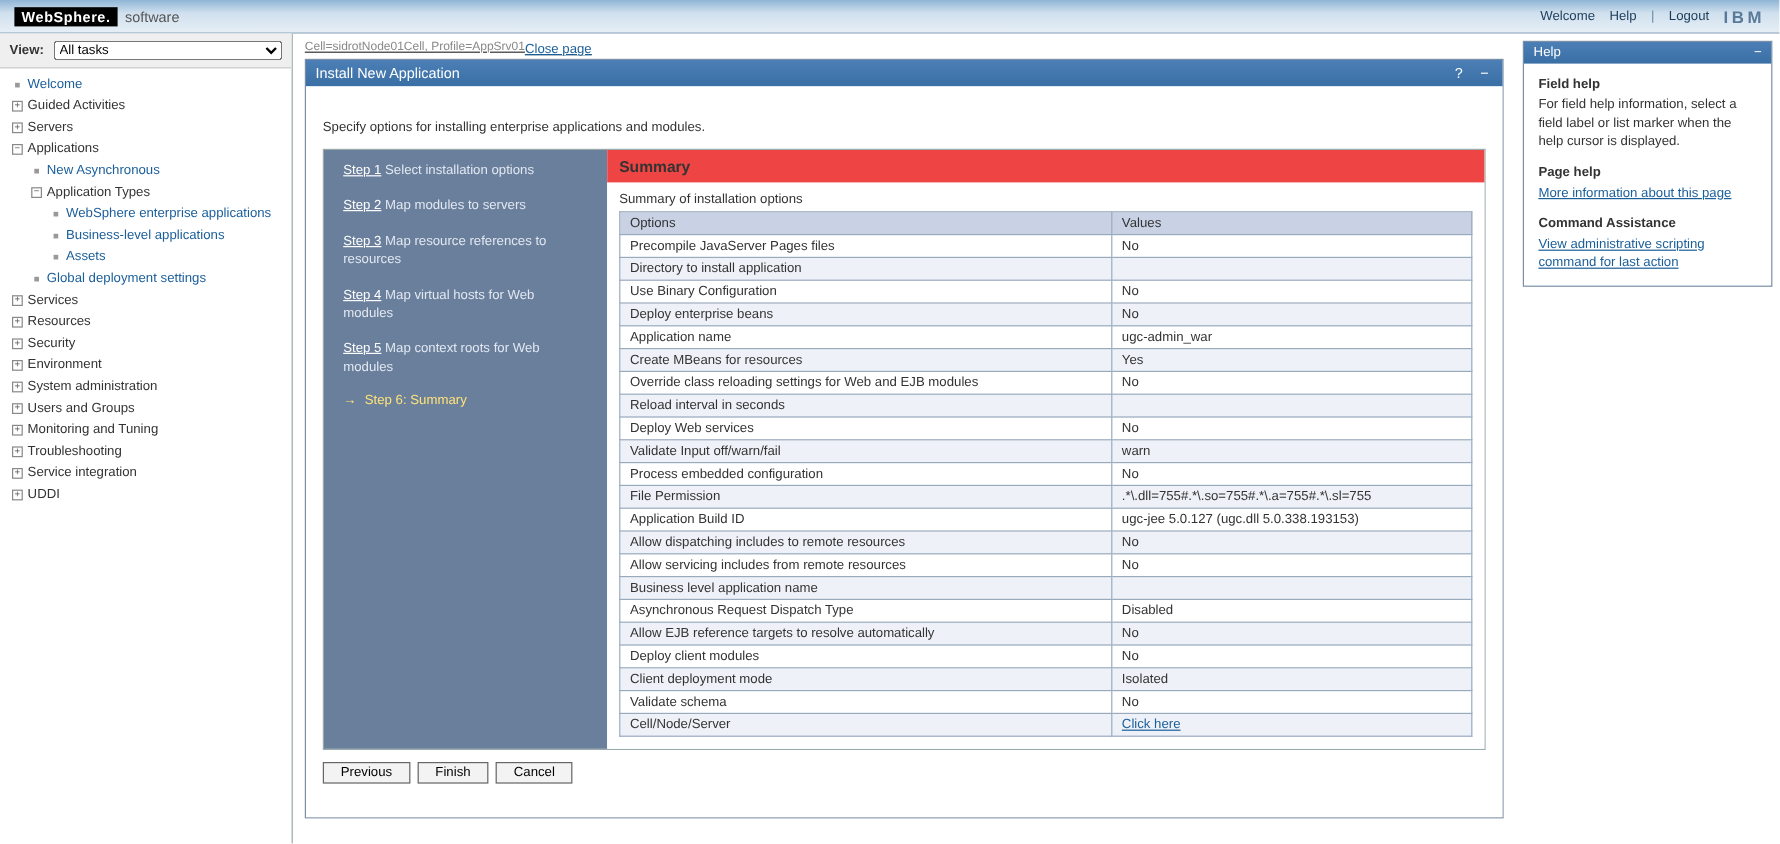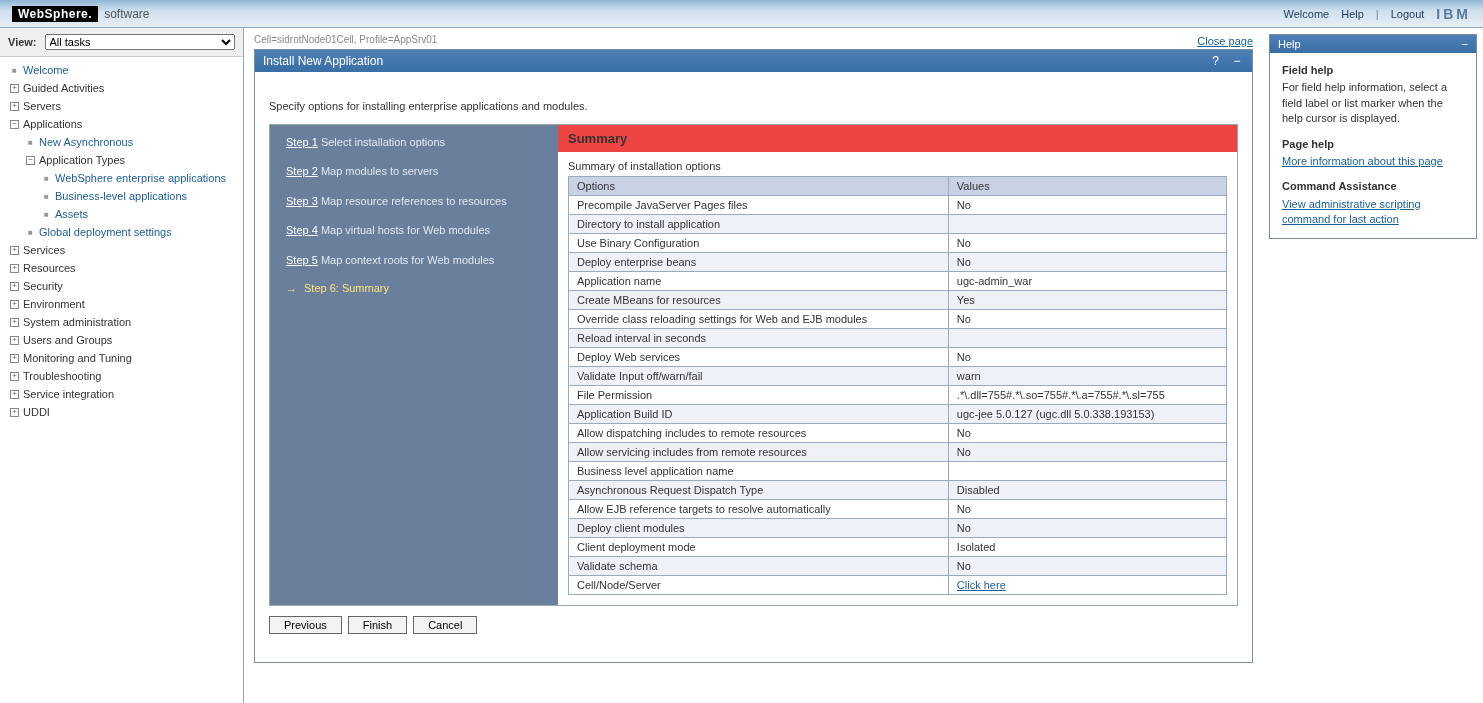--- a/index.html
+++ b/index.html
@@ -40,21 +40,21 @@
   .close-page { text-align:right; margin-bottom:2px; }
   .close-page a { color:#1a5e9a; text-decoration:underline; }
 
   .panel { border:1px solid #7a8fa5; }
   .panel-header { background: linear-gradient(to bottom, #4b7fb5, #3a6fa5); color:#fff; padding:4px 8px; display:flex; justify-content:space-between; align-items:center; font-size:12px; }
   .panel-header .icons span { display:inline-block; width:14px; height:14px; text-align:center; color:#fff; margin-left:4px; cursor:pointer; }
   .panel-body { background:#fff; padding:28px 14px; }
   .desc { margin-bottom:12px; }
 
   .wizard-wrap { display:flex; border:1px solid #9aa; }
-  .steps-col { width:288px; background:#6a7f9b; color:#fff; padding:10px 16px; }
+  .steps-col { width:236px; background:#6a7f9b; color:#fff; padding:10px 16px; }
   .step-block { margin-bottom:14px; line-height:1.4; }
   .step-block .step-link { text-decoration:underline; color:#fff; }
   .step-block .step-text { color:#e2e8f2; }
   .step-current { color:#ffe37a; font-weight:normal; position:relative; padding-left:18px; }
   .step-current::before { content:"→"; position:absolute; left:0; top:0; color:#ffe37a; }
 
   .summary-col { flex:1; background:#fff; }
   .summary-head { background:#ef4444; padding:6px 10px; font-weight:bold; font-size:13px; }
   .summary-sub { padding:8px 10px 4px 10px; }
   .summary-table { width:calc(100% - 20px); margin:0 10px 10px 10px; border-collapse:collapse; border:1px solid #9aaabd; }
@@ -180,21 +180,21 @@
         </div>
       <div class="tree-item level-1">
           <span class="toggle">+</span>
           <span>UDDI</span>
         </div>
     </div>
   </div>
 
   <div class="main-area">
     <div class="content">
-      <div style="display:flex; justify-content:space-between; align-items:center;">
+      <div style="display:flex; align-items:center;text-decoration:underline;">
         <div class="breadcrumb">Cell=sidrotNode01Cell, Profile=AppSrv01</div>
         <div class="close-page"><a href="#">Close page</a></div>
       </div>
 
       <div class="panel">
         <div class="panel-header">
           <span>Install New Application</span>
           <span class="icons">
             <span>?</span>
             <span>−</span>
@@ -273,20 +273,24 @@
                     </tr>
                     <tr>
                       <td>Deploy Web services</td>
                       <td>No</td>
                     </tr>
                     <tr>
                       <td>Validate Input off/warn/fail</td>
                       <td>warn</td>
                     </tr>
                     <tr>
+                      <td>Process embedded configuration</td>
+                      <td>No</td>
+                    </tr>
+                    <tr>
                       <td>File Permission</td>
                       <td>.*\.dll=755#.*\.so=755#.*\.a=755#.*\.sl=755</td>
                     </tr>
                     <tr>
                       <td>Application Build ID</td>
                       <td>ugc-jee 5.0.127 (ugc.dll 5.0.338.193153)</td>
                     </tr>
                     <tr>
                       <td>Allow dispatching includes to remote resources</td>
                       <td>No</td>

